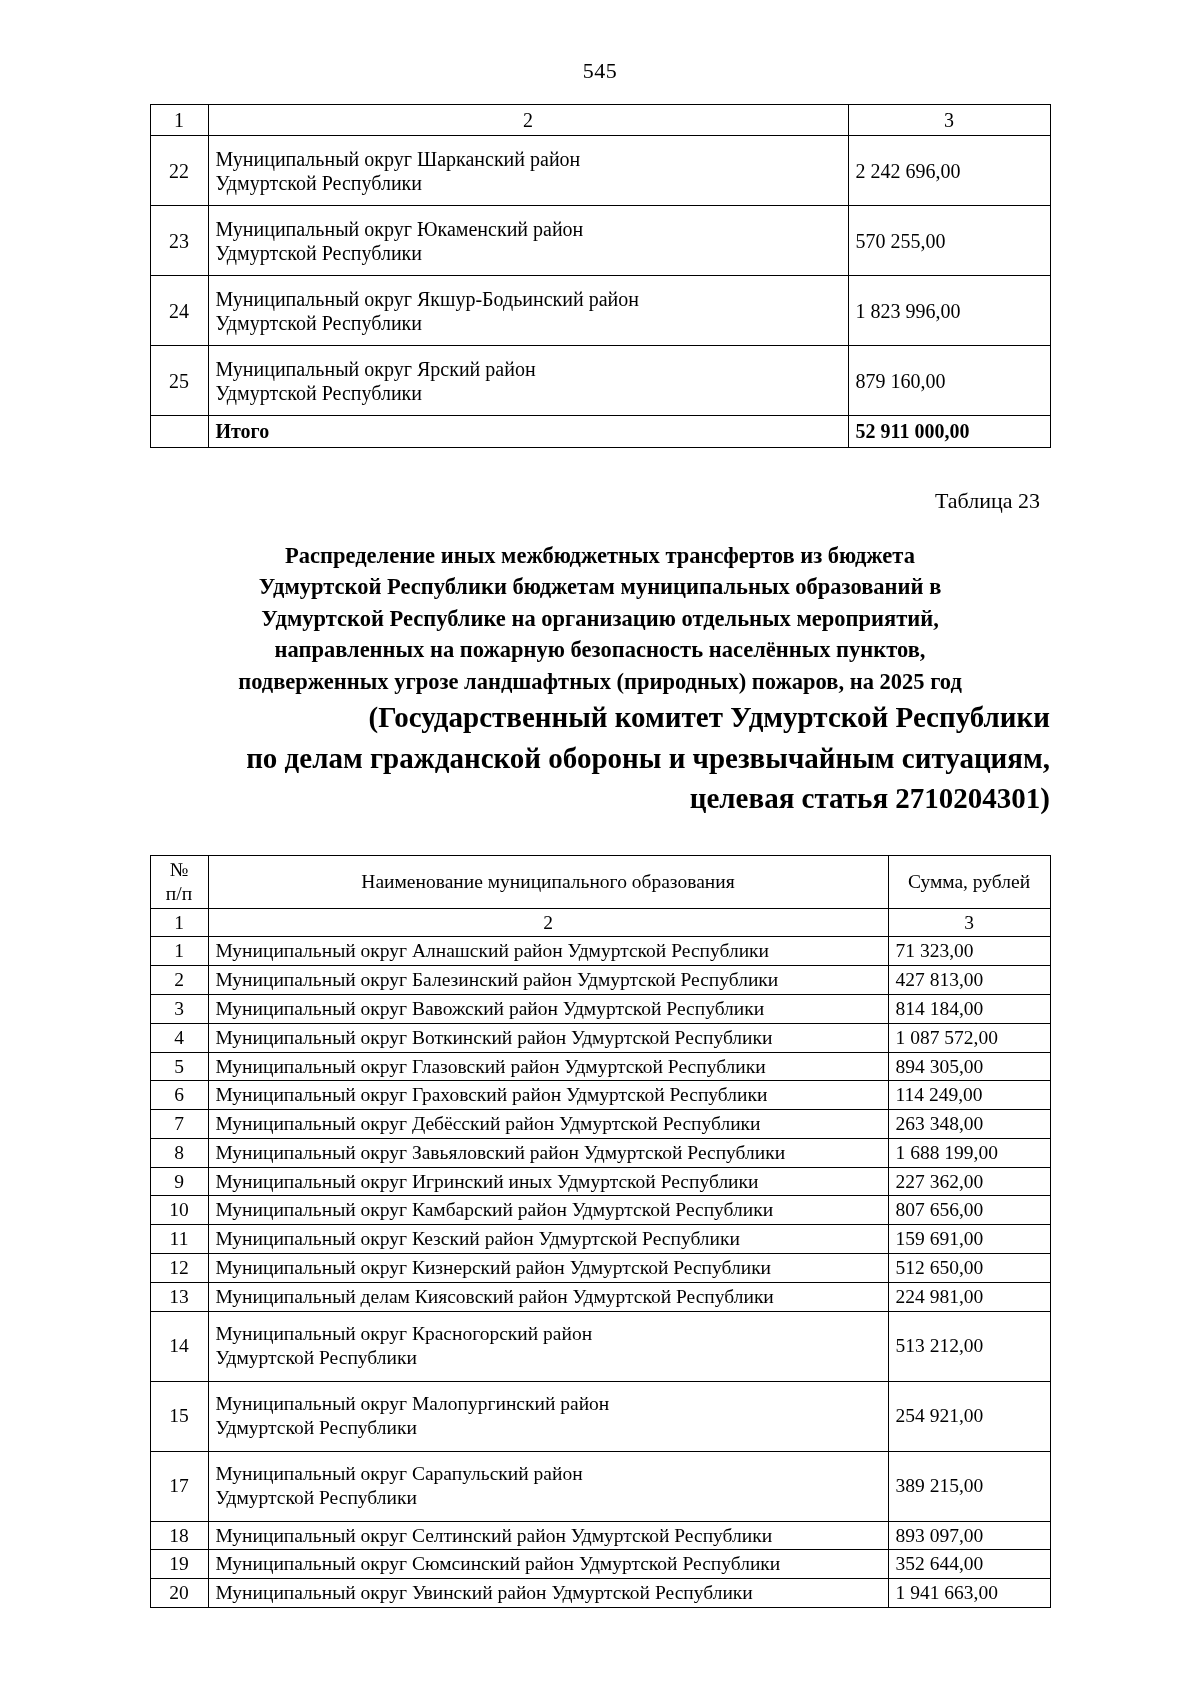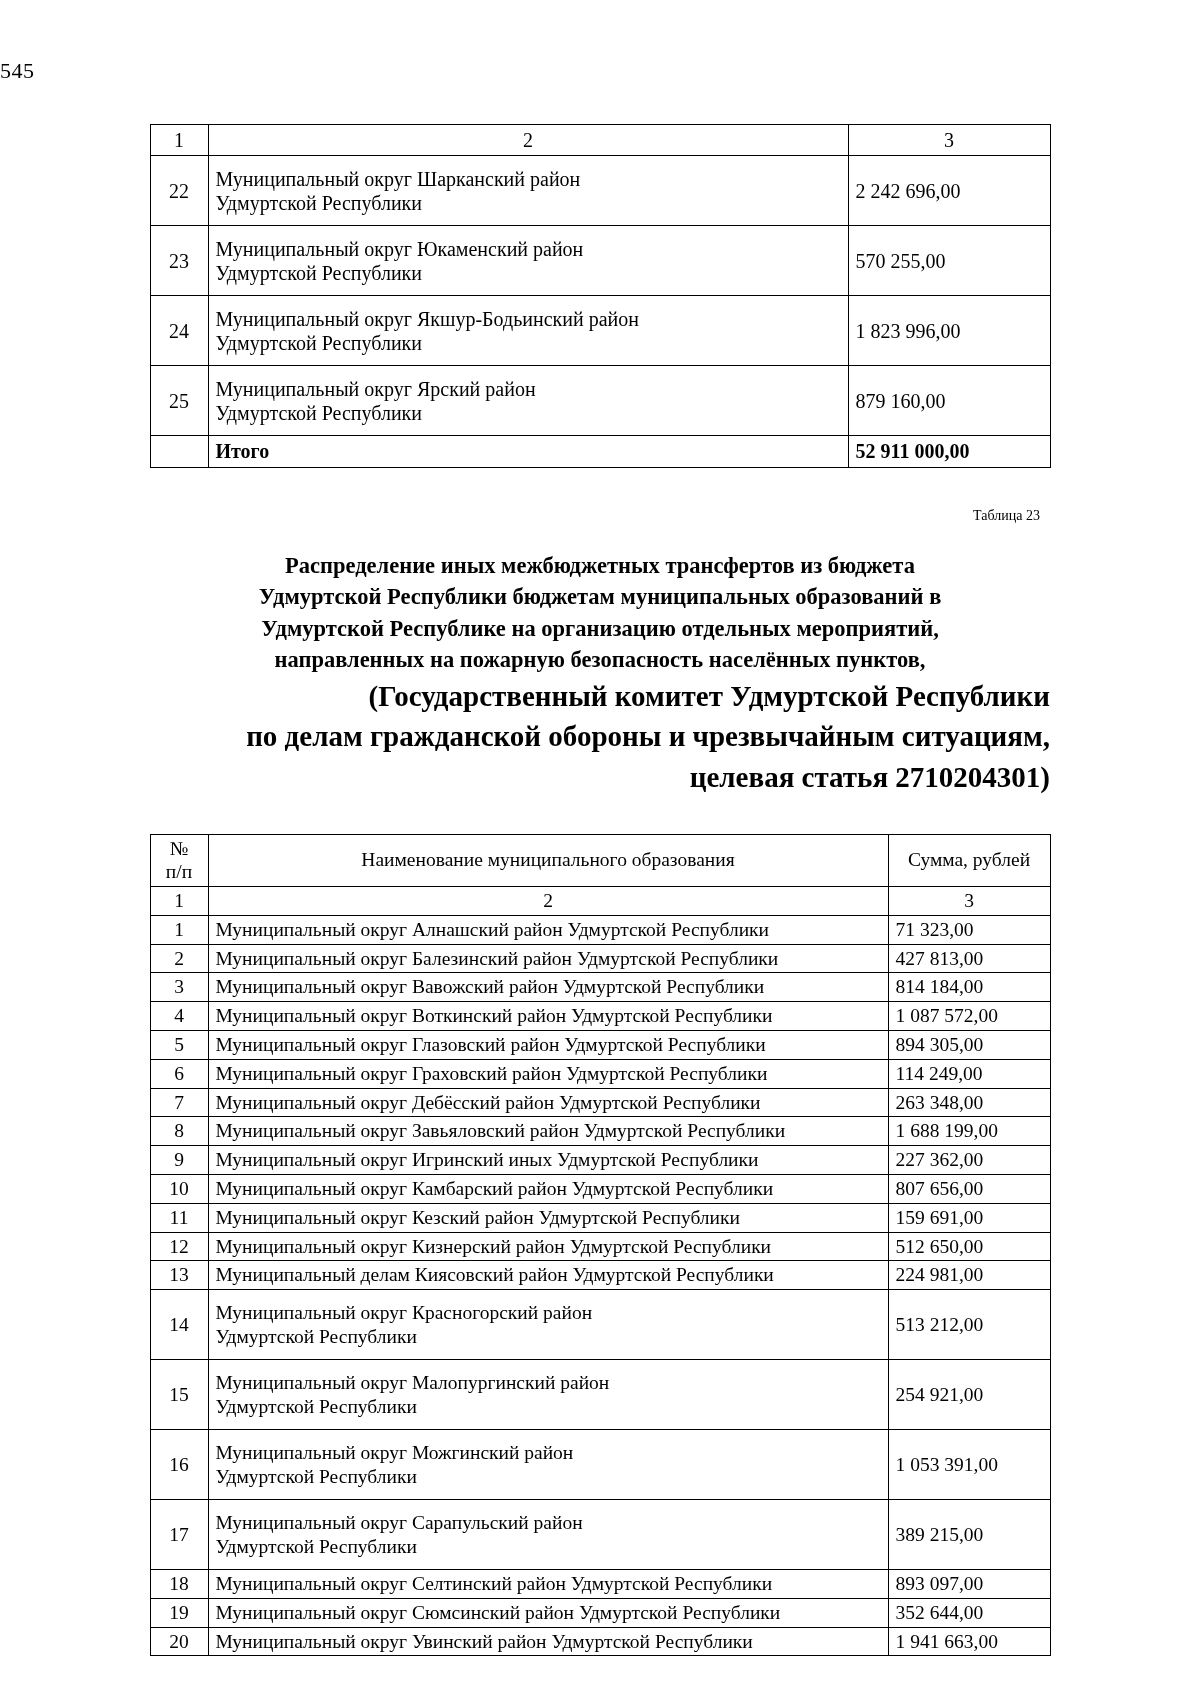--- a/index.html
+++ b/index.html
@@ -16,24 +16,24 @@
     overflow: hidden;
   }
   .page {
     width: 1200px;
     height: 1686px;
     box-sizing: border-box;
     padding: 0;
     position: relative;
   }
   .page-number {
-    text-align: left;
+    text-align: center;
     font-size: 22px;
     margin-top: 58px;
-    margin-bottom: 40px;
+    margin-bottom: 20px;
     letter-spacing: 0.5px;
   }
 
   
   table.doc-table {
     border-collapse: collapse;
     table-layout: fixed;
     margin: 0 auto;
     width: 900px;
   }
@@ -57,21 +57,21 @@
   td.sum-cell { text-align: left; }
   td.num-cell { text-align: center; }
 
   .two-line-name { line-height: 1.28; }
 
   tr.total-row td { font-weight: bold; }
 
   
   .table-label {
     text-align: right;
-    font-size: 14px;
+    font-size: 22px;
     margin: 40px auto 0 auto;
     width: 900px;
     padding-right: 10px;
     box-sizing: border-box;
   }
   .title-block {
     width: 900px;
     margin: 26px auto 0 auto;
     text-align: center;
   }
@@ -170,20 +170,21 @@
     </tbody>
   </table>
 
   <div class="table-label">Таблица 23</div>
 
   <div class="title-block">
     <div class="title-bold">Распределение иных межбюджетных трансфертов из бюджета</div>
     <div class="title-bold">Удмуртской Республики бюджетам муниципальных образований в</div>
     <div class="title-bold">Удмуртской Республике на организацию отдельных мероприятий,</div>
     <div class="title-bold">направленных на пожарную безопасность населённых пунктов,</div>
+    <div class="title-bold">подверженных угрозе ландшафтных (природных) пожаров, на 2025 год</div>
     <div class="title-plain">(Государственный комитет Удмуртской Республики</div>
     <div class="title-plain">по делам гражданской обороны и чрезвычайным ситуациям,</div>
     <div class="title-plain">целевая статья 2710204301)</div>
   </div>
 
   <div class="main-table-wrap">
   <table class="doc-table main-table">
     <colgroup>
       <col class="m-col-num">
           <col class="m-col-name">
@@ -280,28 +281,20 @@
       </tr>
       <tr class="tall-cell">
         <td class="num-cell">15</td>
         <td class="two-line-name">
           <div>Муниципальный округ Малопургинский район</div>
           <div>Удмуртской Республики</div>
         </td>
         <td class="sum-cell">254 921,00</td>
       </tr>
       <tr class="tall-cell">
-        <td class="num-cell">16</td>
-        <td class="two-line-name">
-          <div>Муниципальный округ Можгинский район</div>
-          <div>Удмуртской Республики</div>
-        </td>
-        <td class="sum-cell">1 053 391,00</td>
-      </tr>
-      <tr class="tall-cell">
         <td class="num-cell">17</td>
         <td class="two-line-name">
           <div>Муниципальный округ Сарапульский район</div>
           <div>Удмуртской Республики</div>
         </td>
         <td class="sum-cell">389 215,00</td>
       </tr>
 
       <tr>
         <td class="num-cell">18</td>

